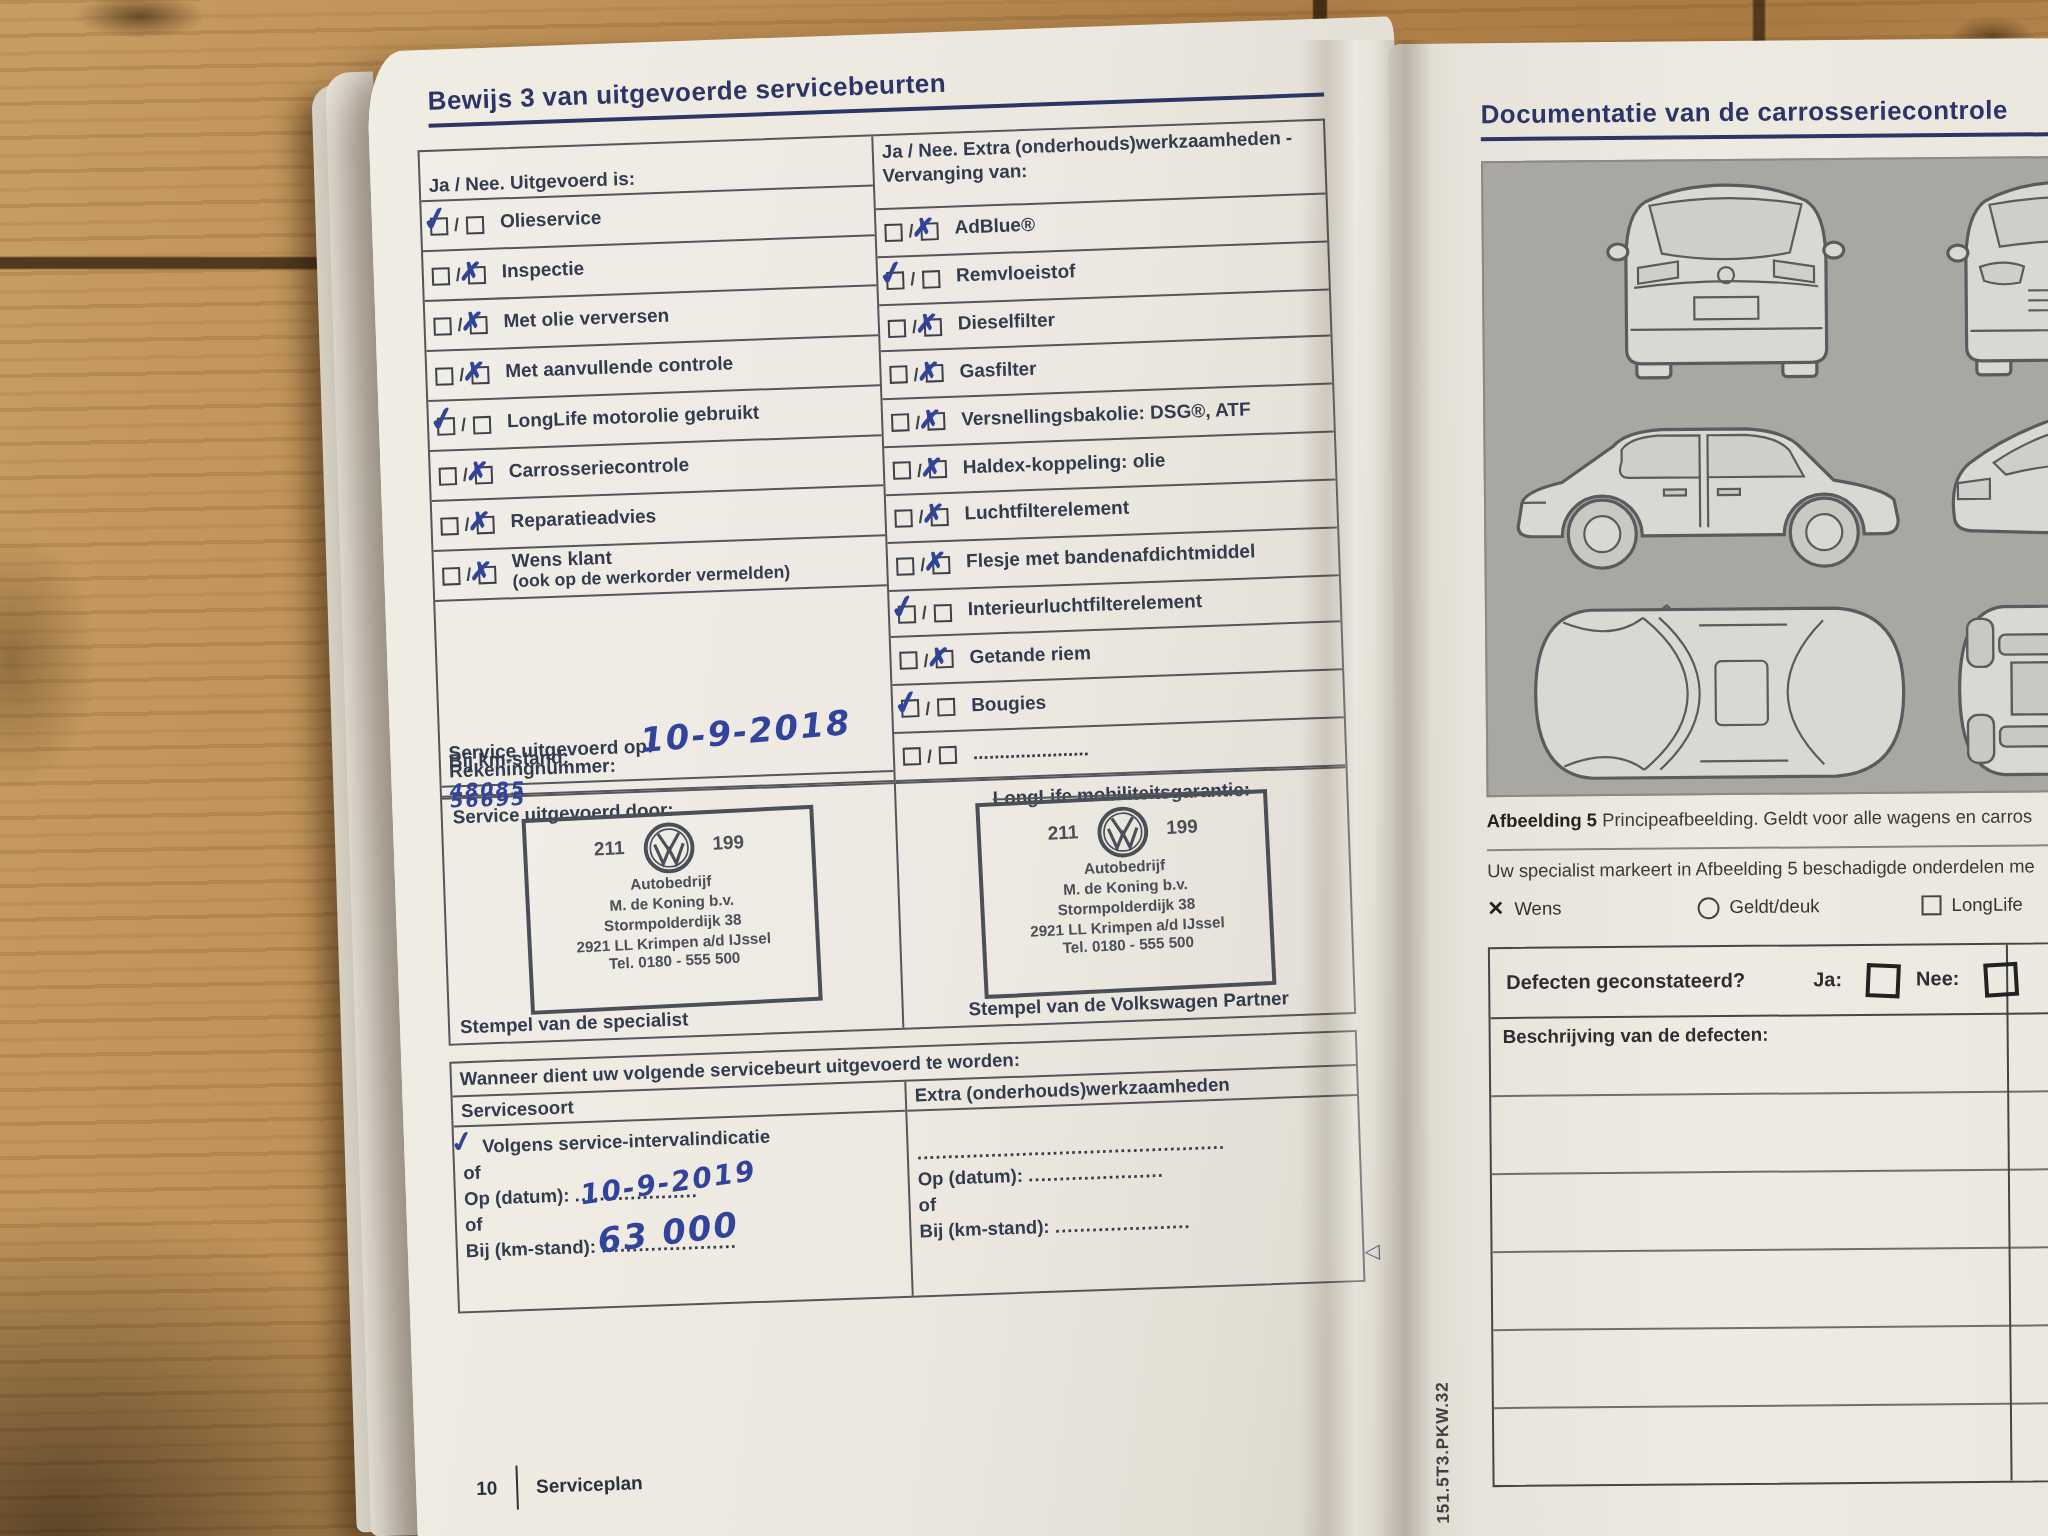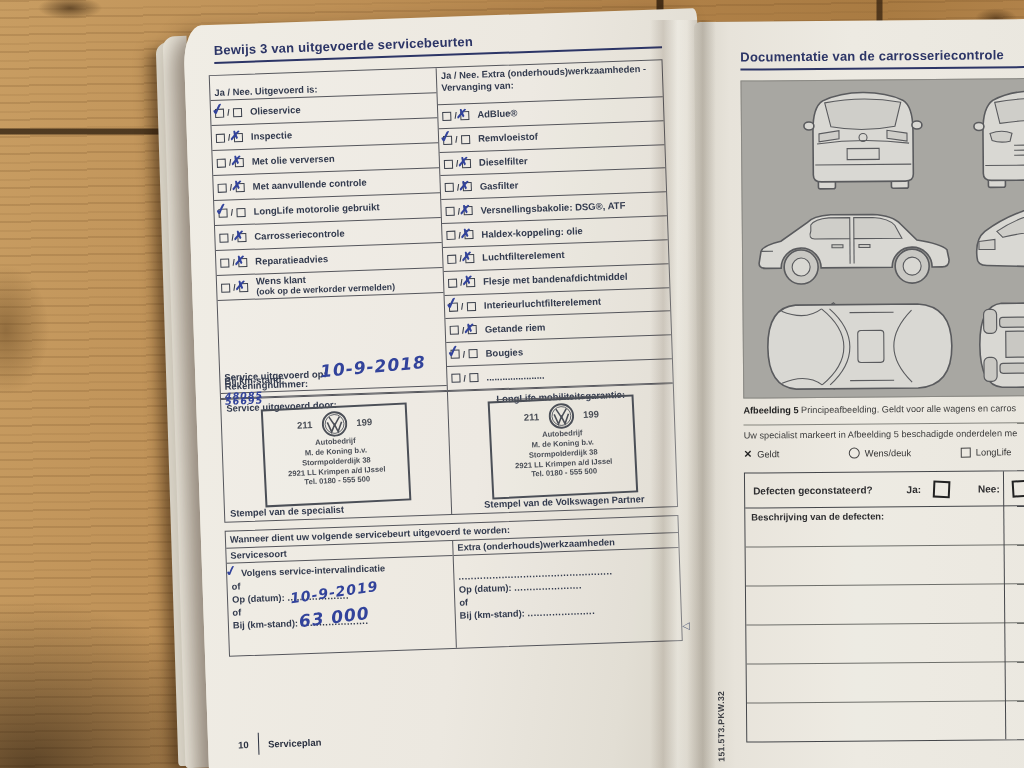--- a/index.html
+++ b/index.html
@@ -561,39 +561,39 @@
     <div class="fig-caption">
       <b>Afbeelding 5</b><span>  Principeafbeelding. Geldt voor alle wagens en carros</span>
     </div>
 
     <div class="divider"></div>
     <div class="instruction">Uw specialist markeert in Afbeelding 5 beschadigde onderdelen me</div>
 
     <div class="legend">
       <div class="legend-item">
         <span class="sym-kras">✕</span>
-        <span>Geldt</span>
+        <span>Wens</span>
       </div>
       <div class="legend-item">
         <span class="sym-buil"></span>
-        <span>Wens/deuk</span>
+        <span>Geldt/deuk</span>
       </div>
       <div class="legend-item">
         <span class="sym-corr"></span>
         <span>LongLife</span>
       </div>
     </div>
 
     <div class="dt">
       <div class="dt-vline"></div>
       <div class="dt-hdr">
         <span class="dt-q">Defecten geconstateerd?</span>
         <span>Ja:</span>
         <span class="dt-cb"></span>
-        <span style="margin-left:20px;">Nee:</span>
+        <span style="margin-left:0;">Nee:</span>
         <span class="dt-cb nee"></span>
       </div>
       <div class="dt-desc">Beschrijving van de defecten:</div>
       <div>
           <div class="def-row"></div>
           <div class="def-row"></div>
           <div class="def-row"></div>
           <div class="def-row"></div>
           <div class="def-row"></div>
         </div>

